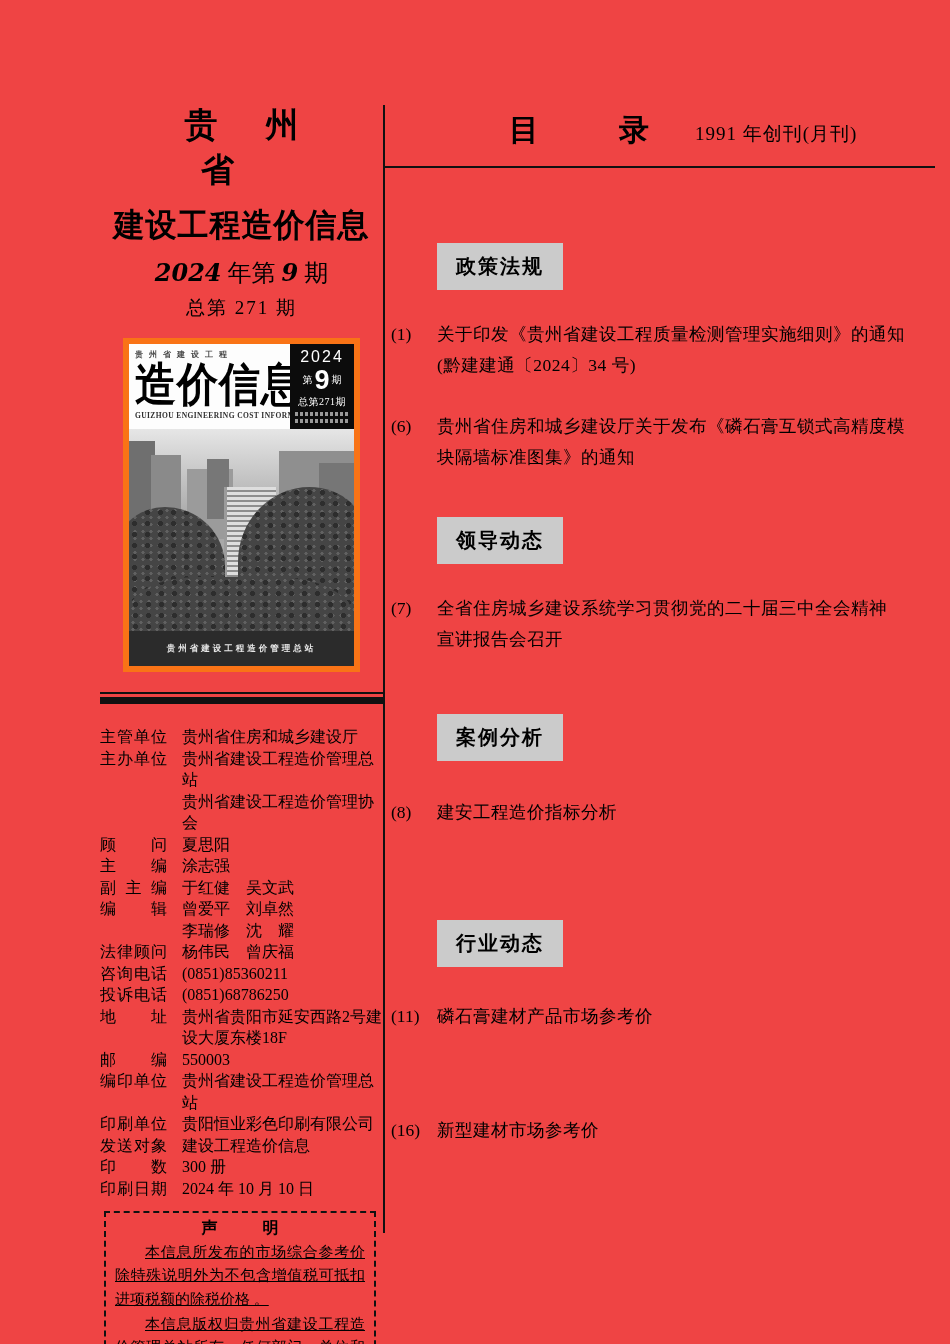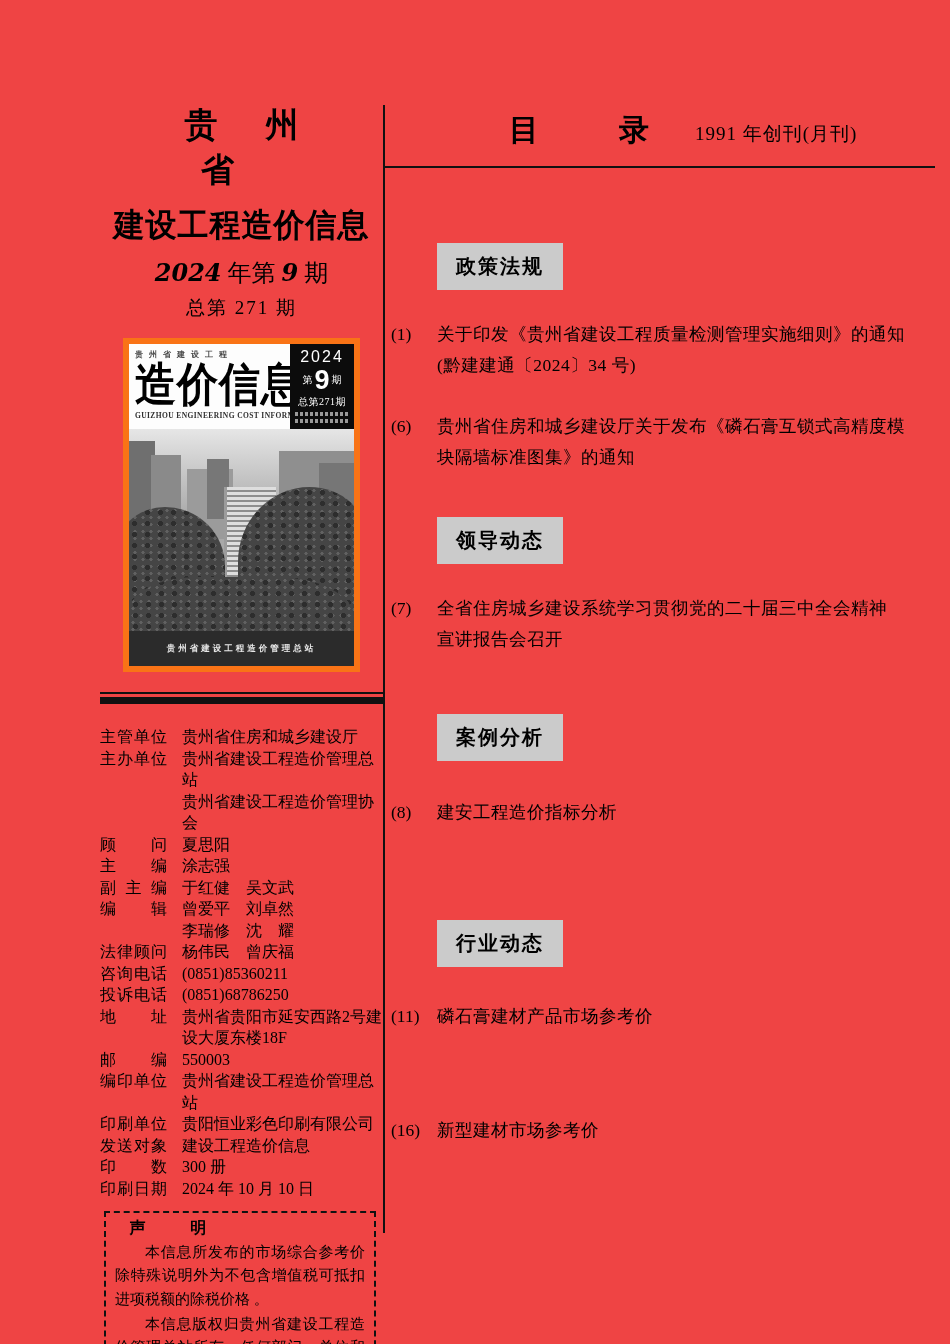--- a/index.html
+++ b/index.html
@@ -74,23 +74,23 @@
 
   
   .imprint { margin-top:22px; font-size:16px; line-height:21.5px; }
   .imp-row { display:flex; }
   .imp-label { width:67px; flex:none; text-align:justify; text-align-last:justify; }
   .imp-value { flex:1; margin-left:15px; white-space:pre-line; }
 
   
   .declaration { margin-top:12px; margin-left:4px; width:272px; border:2.5px dashed #111;
                  padding:5px 9px 8px 9px; }
-  .decl-title { font-weight:bold; font-size:16px; letter-spacing:0.9em;
+  .decl-title { text-align:center; font-weight:bold; font-size:16px; letter-spacing:0.9em;
                 text-indent:0.9em; }
-  .decl-p { font-size:15px; line-height:1.55; text-align:justify; text-indent:2em; margin-top:2px; }
+  .decl-p { font-size:15px; line-height:1.55; text-align:justify; text-indent:2em; margin-top:2px;text-decoration:underline; }
 
   
   .right-col { position:absolute; left:391px; top:110px; width:548px; }
   .toc-header { display:flex; align-items:baseline; padding-left:118px; }
   .toc-title { font-family:"Liberation Sans", sans-serif; font-weight:bold; font-size:30px; }
   .toc-title.b { margin-left:80px; }
   .toc-founded { font-size:19px; margin-left:46px; letter-spacing:1px; }
 
   .toc-body { margin-top:0; }
   .sec-heading { display:inline-block; background:#cbcbcb; padding:10px 19px;

